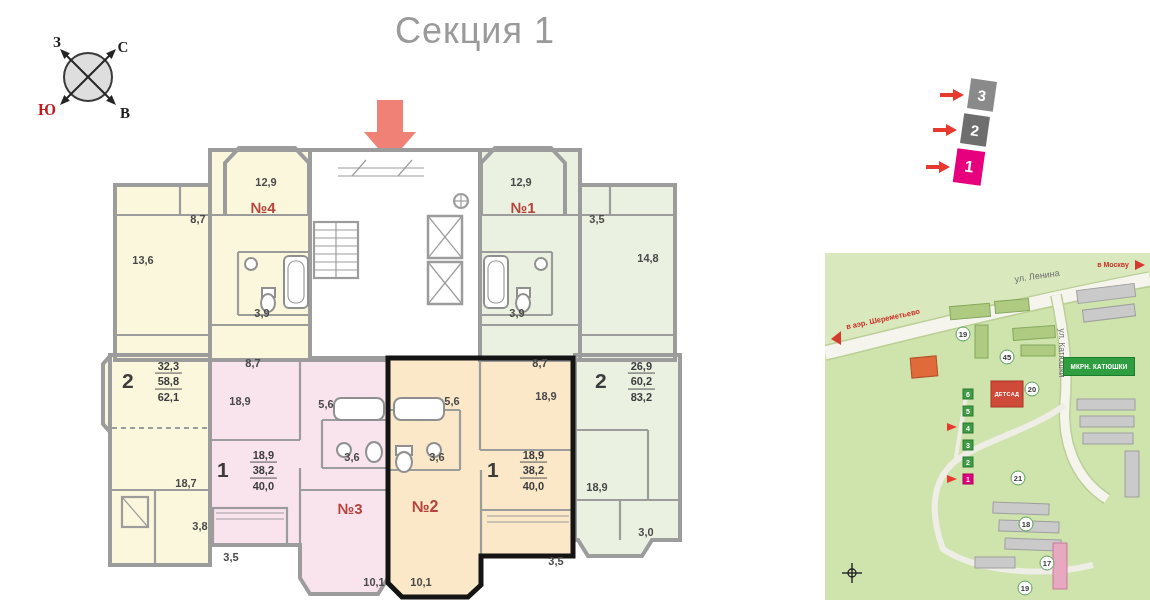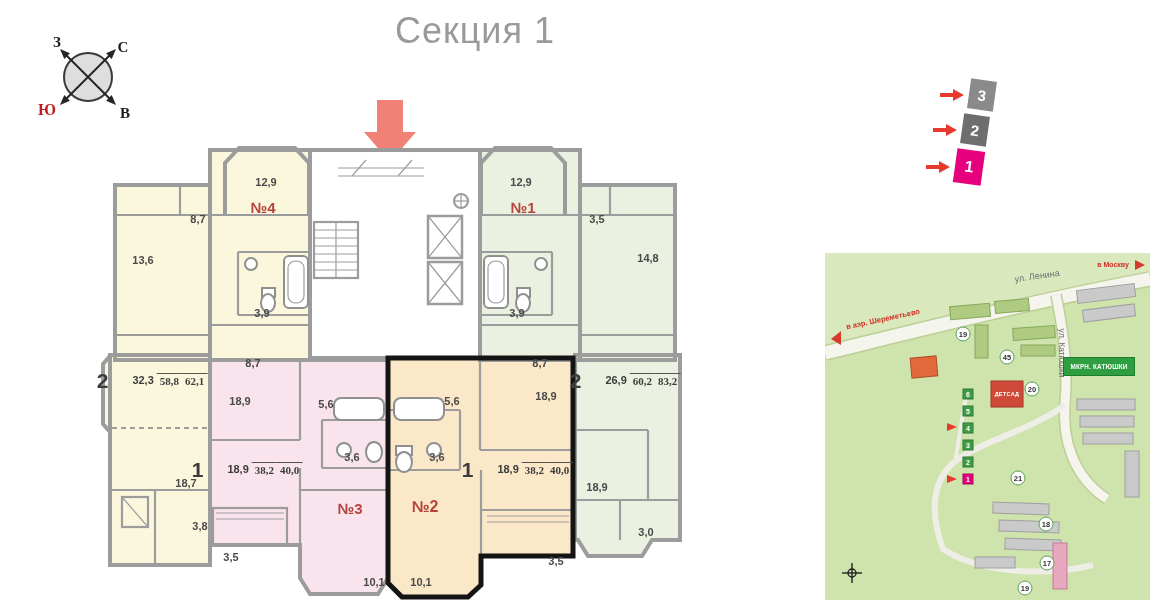--- a/index.html
+++ b/index.html
@@ -17,24 +17,24 @@
   .title{position:absolute;left:235px;top:10px;width:320px;text-align:right;
          font-size:36px;font-weight:500;color:#9a9a9a;letter-spacing:1px;}
   .dim{position:absolute;transform:translate(-50%,-50%);font-size:11px;font-weight:700;
        color:#4a4a4a;white-space:nowrap;margin-top:20px;}
   .aptnum{position:absolute;transform:translate(-50%,-50%);font-size:15px;font-weight:700;
           color:#b5433c;white-space:nowrap;}
   .aptnum.big{font-size:16px;}
   .info{position:absolute;transform:translate(-50%,-50%);display:flex;align-items:center;
         gap:5px;color:#3c3c3c;}
   .info .num{font-size:21px;font-weight:700;}
-  .frac{display:flex;flex-direction:row;text-align:center;font-size:11px;font-weight:700;
+  .frac{display:flex;flex-direction:column;text-align:center;font-size:11px;font-weight:700;
         line-height:1.3;margin-left:16px;}
   .frac span{padding:0 3px;}
-  .frac span + span{border-top:1.3px solid #555;font-family:Liberation Serif, serif;}
+  .frac span + span{border-top:1.3px solid #555;}
   
   .cletter{position:absolute;transform:translate(-50%,-50%);font-family:"Liberation Serif",serif;
            font-size:15px;font-weight:700;color:#1c1c1c;}
   .cletter.south{color:#c21b1b;font-size:16px;}
   
   .floors{position:absolute;left:926px;top:80px;}
   .floor-row{display:flex;align-items:center;margin-bottom:5px;}
   .floor-row svg{margin-right:5px;}
   .floor-box{width:26px;height:30px;display:flex;align-items:center;justify-content:center;
              color:#fff;font-weight:700;font-size:15px;transform:rotate(8deg);cursor:pointer;}
@@ -360,18 +360,18 @@
     <span class="lbl street" style="left:237px;top:100px;font-size:8.5px;transform:translate(-50%,-50%) rotate(90deg)">ул. Катюшки</span>
     <span class="lbl redlbl" style="left:58px;top:66px;transform:translate(-50%,-50%) rotate(-12deg)">в аэр. Шереметьево</span>
     <span class="lbl redlbl" style="left:288px;top:11px;font-size:7px">в Москву</span>
     <div class="district">МКРН. КАТЮШКИ</div>
     <span class="detsad" style="left:182px;top:141px">ДЕТСАД</span>
 
     <span class="marker" style="left:138px;top:81px">19</span>
     <span class="marker" style="left:182px;top:104px">45</span>
     <span class="marker" style="left:207px;top:136px">20</span>
     <span class="marker" style="left:193px;top:225px">21</span>
-    <span class="marker" style="left:221px;top:271px">18</span>
+    <span class="marker" style="left:201px;top:271px">18</span>
     <span class="marker" style="left:222px;top:310px">17</span>
     <span class="marker" style="left:200px;top:335px">19</span>
   </div>
 
 </div>
 
 </body></html>

